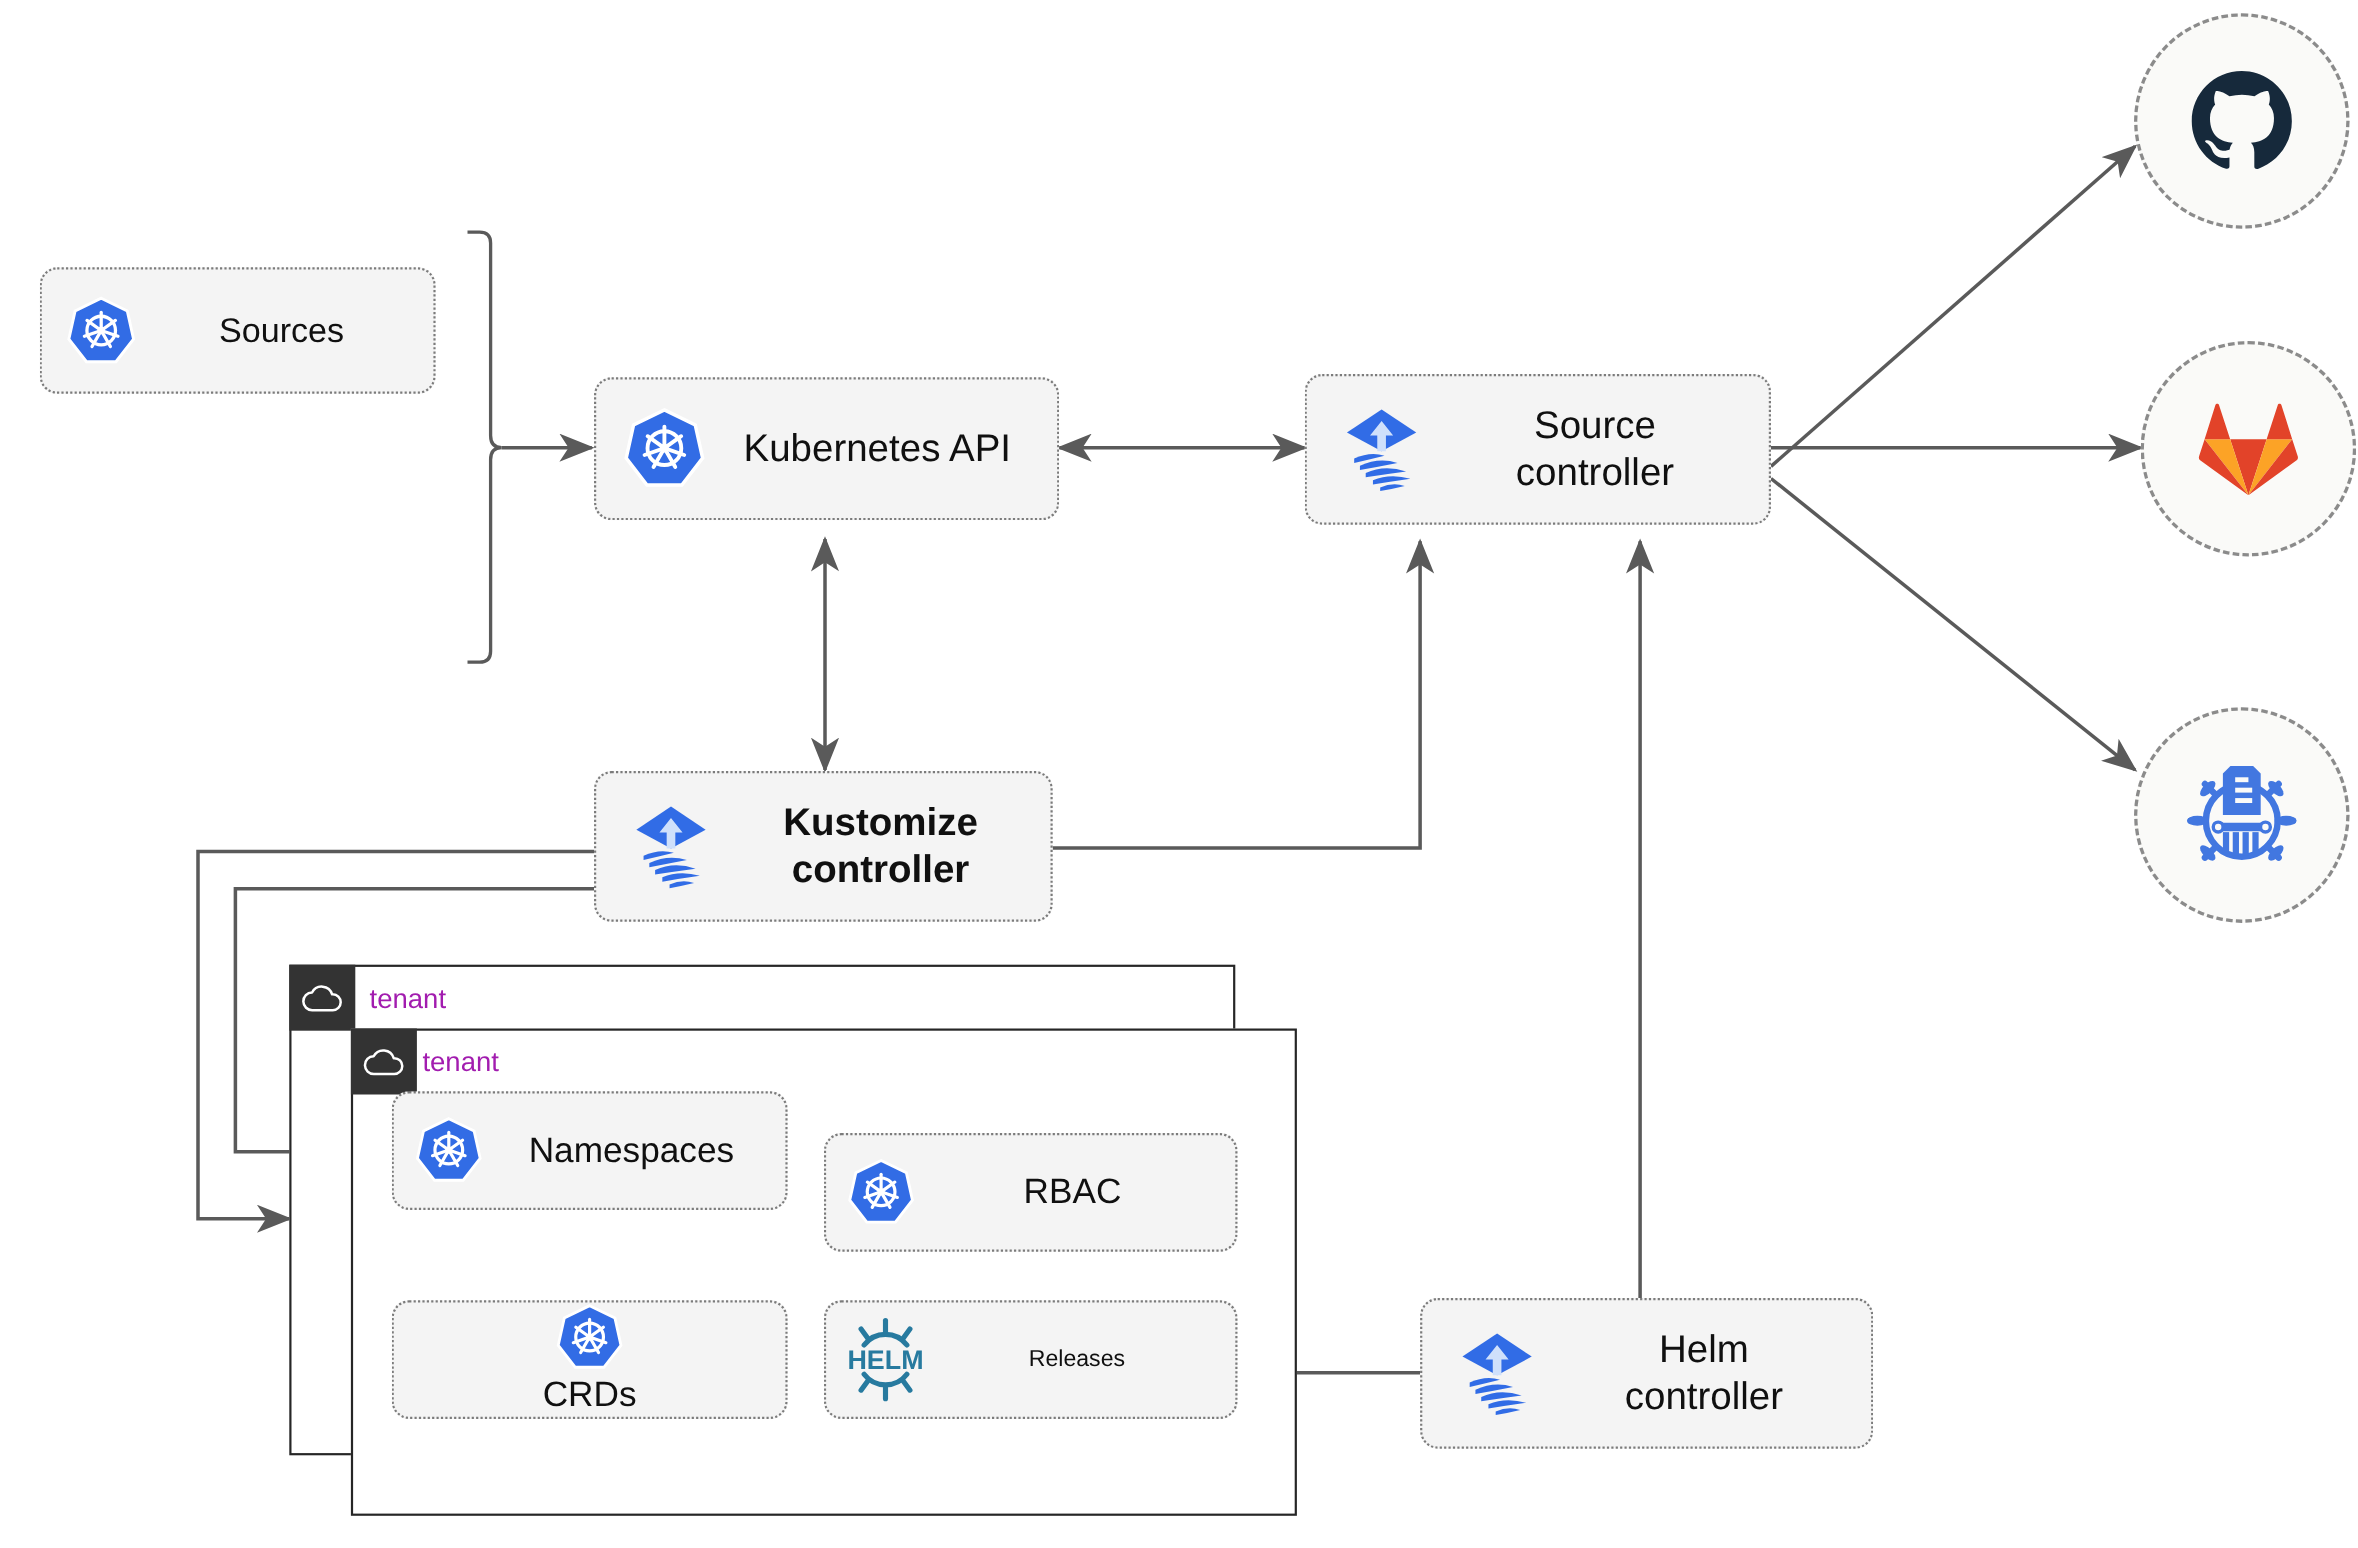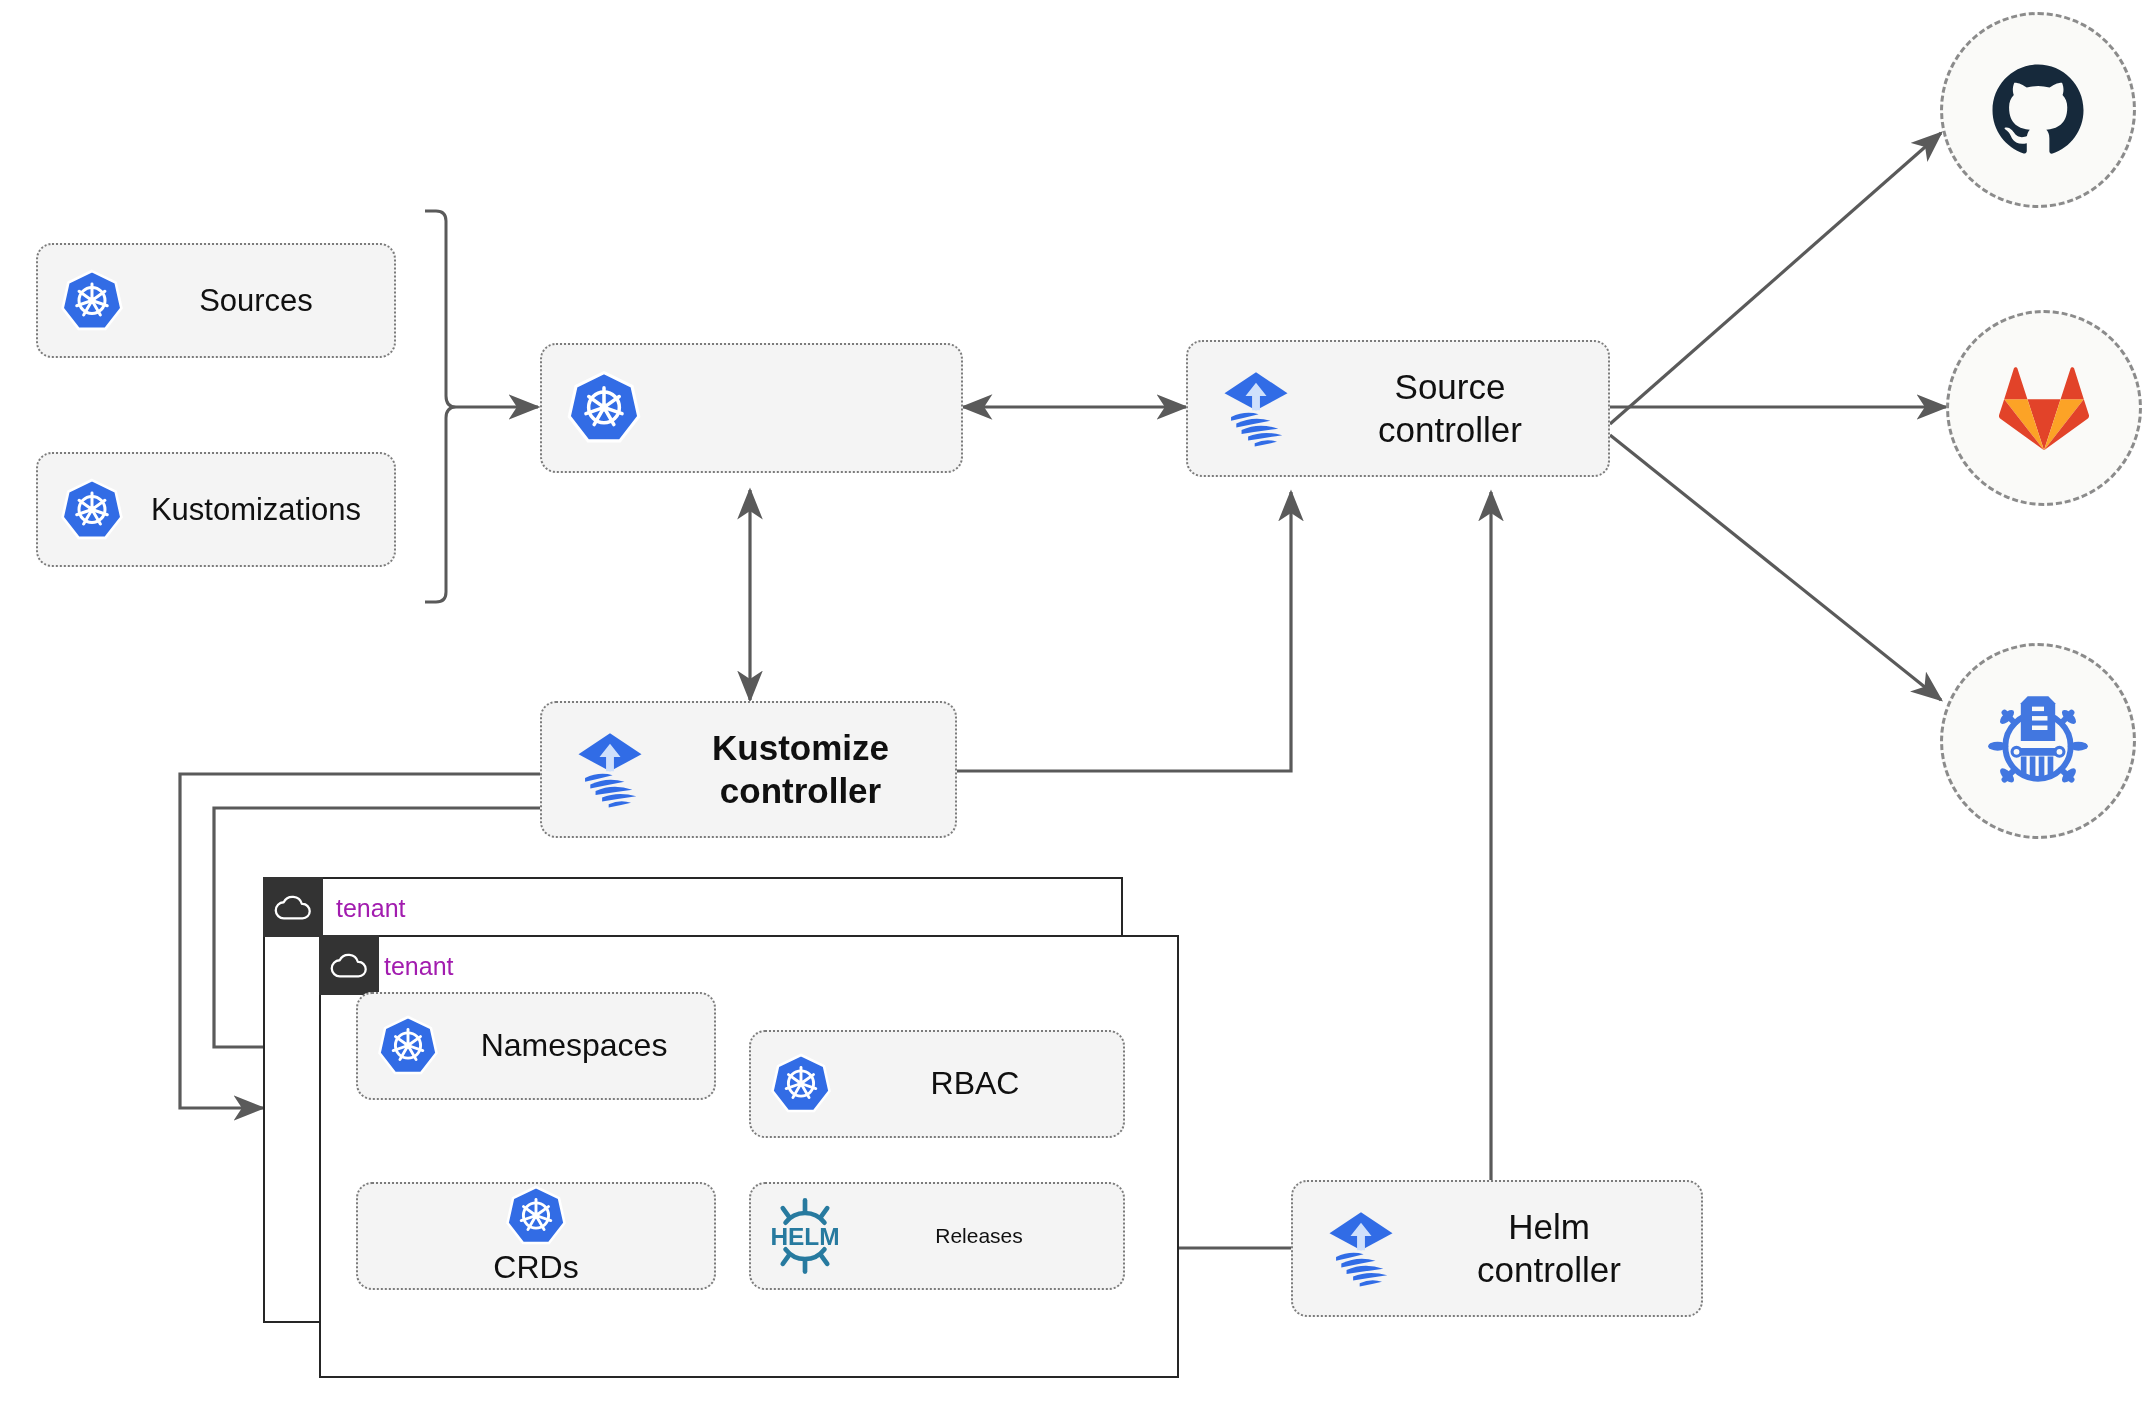--- a/index.html
+++ b/index.html
@@ -107,57 +107,39 @@
           <path d="M32 31.5 L19.5 22.6"></path>
           <path d="M32 31.5 L46.8 36.6"></path>
             <path d="M32 31.5 L17.2 36.6"></path>
         </g>
         <circle cx="32" cy="31.5" r="3.3" fill="#ffffff"></circle>
       </svg>
     </span>
     <span class="lbl" style="font-size:31px;">Sources</span>
   </div>
 
-  <div class="card" style="left:20px;top:452px;width:360px;height:115px;padding:0 14px;">
-    <span class="ico" style="width:80px;">
-      <svg width="66" height="66" viewBox="0 0 64 64">
-        <polygon points="32,3 55,14.2 60.5,39 45,59 19,59 3.5,39 9,14.2" fill="#326CE5" stroke="#ffffff" stroke-width="2.6"></polygon>
-        <g fill="none" stroke="#ffffff" stroke-width="2.9" stroke-linecap="round">
-          <circle cx="32" cy="31.5" r="12.6"></circle>
-          <path d="M32 31.5 L32 15.5"></path>
-            <path d="M32 31.5 L44.5 22.6"></path>
-          <path d="M32 31.5 L40.1 45.6"></path>
-            <path d="M32 31.5 L23.9 45.6"></path>
-          <path d="M32 31.5 L19.5 22.6"></path>
-          <path d="M32 31.5 L46.8 36.6"></path>
-            <path d="M32 31.5 L17.2 36.6"></path>
-        </g>
-        <circle cx="32" cy="31.5" r="3.3" fill="#ffffff"></circle>
-      </svg>
-    </span>
-    <span class="lbl" style="font-size:31px;">Kustomizations</span>
-  </div>
 
   <div class="card" style="left:524px;top:343px;width:423px;height:130px;padding:0 16px;">
     <span class="ico" style="width:92px;">
       <svg width="78" height="78" viewBox="0 0 64 64">
         <polygon points="32,3 55,14.2 60.5,39 45,59 19,59 3.5,39 9,14.2" fill="#326CE5" stroke="#ffffff" stroke-width="2.6"></polygon>
         <g fill="none" stroke="#ffffff" stroke-width="2.9" stroke-linecap="round">
           <circle cx="32" cy="31.5" r="12.6"></circle>
           <path d="M32 31.5 L32 15.5"></path>
             <path d="M32 31.5 L44.5 22.6"></path>
           <path d="M32 31.5 L40.1 45.6"></path>
             <path d="M32 31.5 L23.9 45.6"></path>
           <path d="M32 31.5 L19.5 22.6"></path>
           <path d="M32 31.5 L46.8 36.6"></path>
             <path d="M32 31.5 L17.2 36.6"></path>
         </g>
         <circle cx="32" cy="31.5" r="3.3" fill="#ffffff"></circle>
       </svg>
     </span>
+    <span class="lbl" style="font-size:35px;">Kubernetes API</span>
   </div>
 
   <div class="card" style="left:1170px;top:340px;width:424px;height:137px;padding:0 16px;">
     <span class="ico" style="width:104px;">
       <svg width="84" height="84" viewBox="0 0 64 64">
         <path d="M32 4 L56 20 L32 33 L8 20 Z" fill="#316CE6"></path>
         <path d="M32 12 L40 22 L35 22 L35 33 L29 33 L29 22 L24 22 Z" fill="#cfe0fb"></path>
         <g fill="#316CE6">
           <path d="M13 38 Q24 33 34 36 Q24 38.5 13 41 Z"></path>
           <path d="M17 43 Q30 37 43 41 Q30 43.5 17 46 Z"></path>

